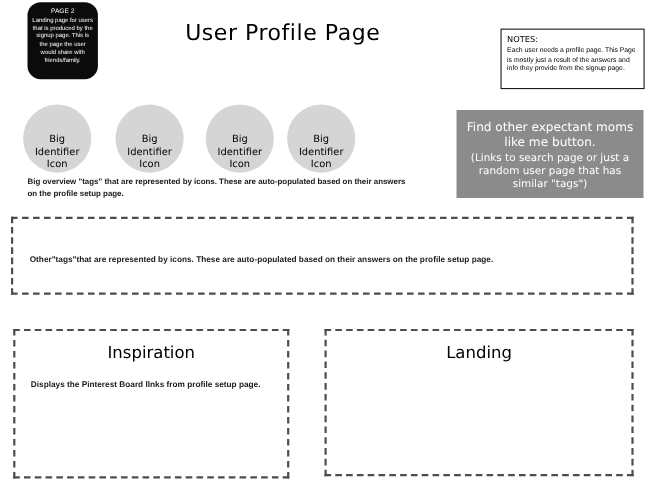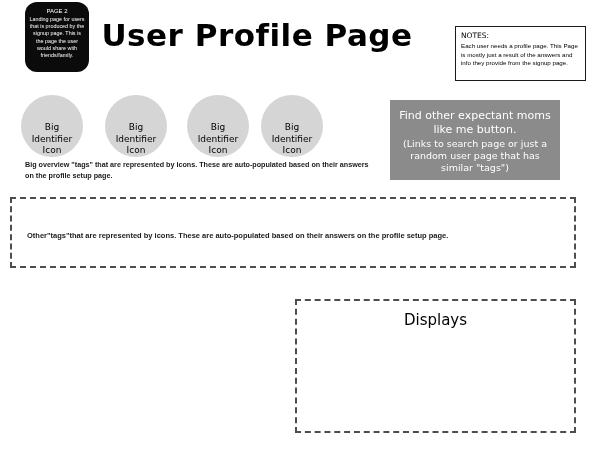--- a/index.html
+++ b/index.html
@@ -14,21 +14,21 @@
     position:absolute; left:25px; top:2px; width:64px; height:70px;
     background:#0b0b0b; color:#fff; border-radius:12px;
     padding:6px 4px; text-align:center; overflow:hidden;
   }
   .page-note .pn-title { font-size:6px; line-height:1.3; font-family:"Liberation Sans",sans-serif; }
   .page-note .pn-body  { font-size:5.4px; line-height:1.35; font-family:"Liberation Sans",sans-serif; }
 
   
   .page-title {
     position:absolute; left:257px; top:17px; transform:translateX(-50%);
-    font-size:31px; letter-spacing:0.5px; white-space:nowrap;font-weight:bold;
+    font-size:20px; letter-spacing:0.5px; white-space:nowrap;
   }
 
   
   .notes-box {
     position:absolute; left:455px; top:26px; width:131px; height:55px;
     border:1px solid #1a1a1a; background:#fff; padding:4px 5px; overflow:hidden;
   }
   .notes-label { font-size:7.5px; margin-bottom:2px; }
   .notes-body  { font-size:6.2px; line-height:1.4; font-family:"Liberation Sans",sans-serif; }
 
@@ -42,21 +42,21 @@
   .c1 { left:21px; } .c2 { left:105px; } .c3 { left:187px; } .c4 { left:261px; }
 
   .icons-caption {
     position:absolute; left:25px; top:160px; width:345px;
     font-size:7.2px; line-height:1.5; font-weight:600; color:#1a1a1a;
     font-family:"Liberation Sans",sans-serif;
   }
 
   
   .find-btn {
-    position:absolute; left:390px; top:100px; width:170px; height:80px;
+    position:absolute; left:415px; top:100px; width:170px; height:80px;
     background:#8b8b8b; color:#fff; text-align:center; padding:9px 6px 12px 6px;
     cursor:pointer;
   }
   .find-btn .fb-main { font-size:11px; line-height:1.3; }
   .find-btn .fb-sub  { font-size:9.5px; line-height:1.3; }
 
   
   .dashed { position:absolute; border:2px dashed #4d4d4d; background:#fff; }
   .things-box      { left:10px;  top:197px; width:566px; height:71px; }
   .inspiration-box { left:12px;  top:299px; width:251px; height:136px; }
@@ -117,18 +117,22 @@
 
   <div class="find-btn">
     <div class="fb-main">Find other expectant moms like me button.</div>
     <div class="fb-sub">(Links to search page or just a random user page that has similar "tags")</div>
   </div>
 
   <div class="dashed things-box">
     <div class="things-body">Other"tags"that are represented by icons. These are auto-populated based on their answers on the profile setup page.</div>
   </div>
 
+  <div class="dashed inspiration-box">
+    <div class="panel-heading">Inspiration</div>
+    <div class="panel-body">Displays the Pinterest Board llnks from profile setup page.</div>
+  </div>
 
   <div class="dashed registry-box">
-    <div class="panel-heading">Displays</div>
+    <div class="panel-heading">Landing</div>
   </div>
 
 </div>
 
 </body></html>

